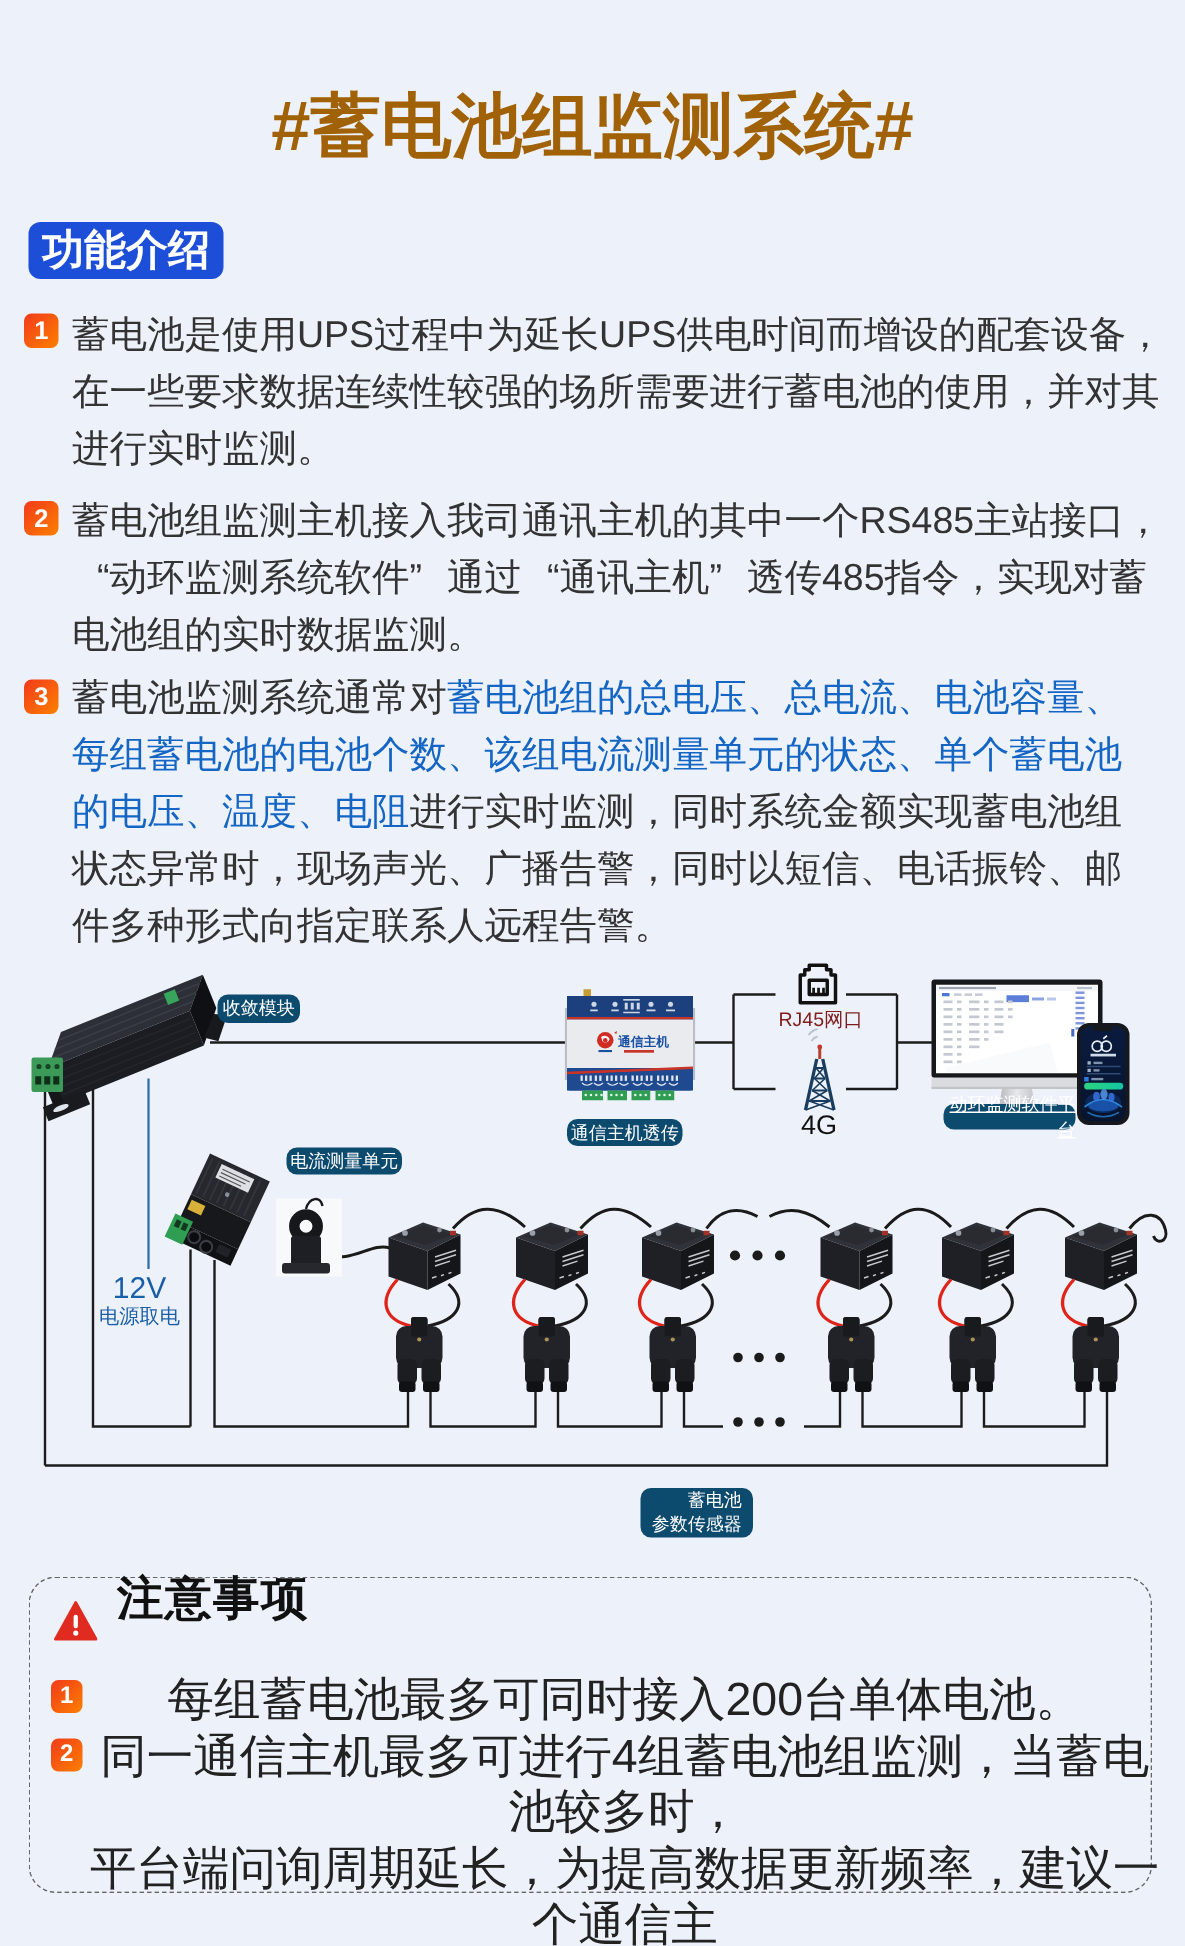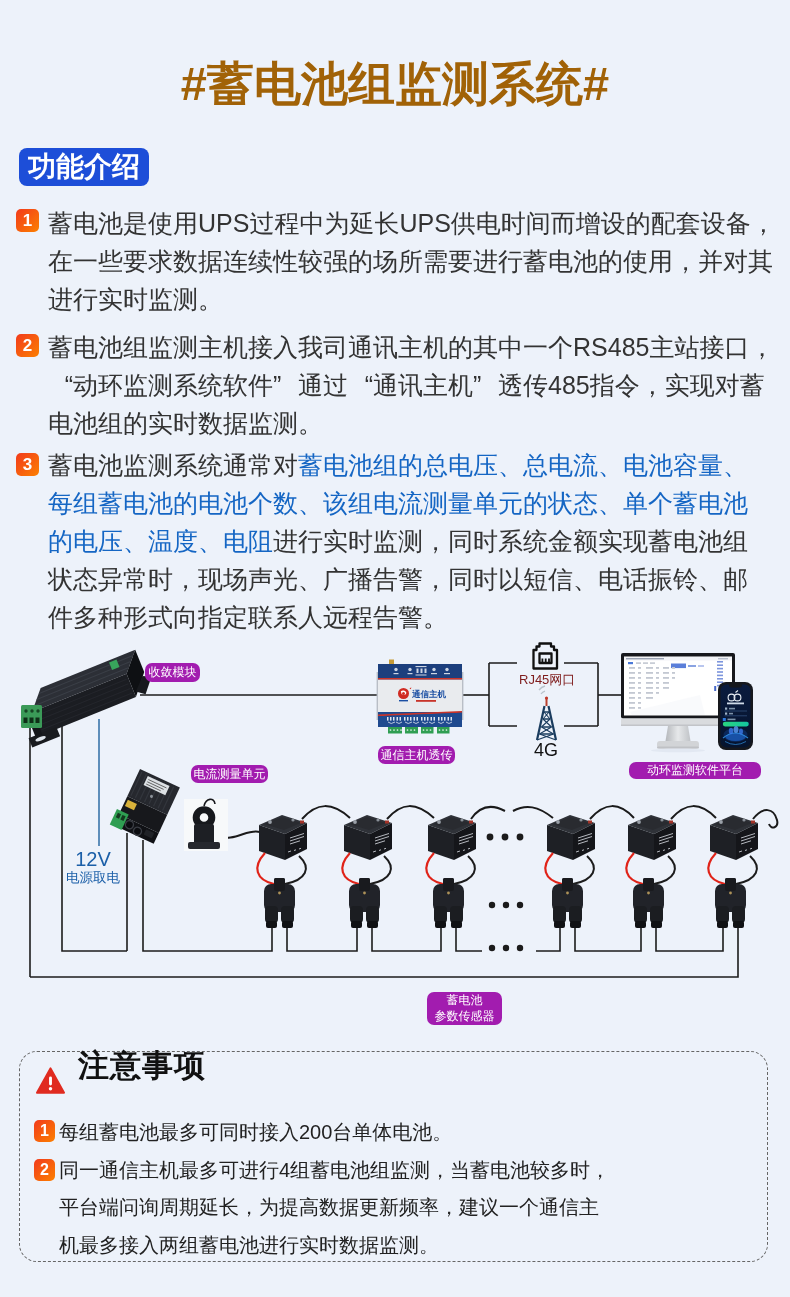--- a/index.html
+++ b/index.html
@@ -29,41 +29,41 @@
 .blue { color:#1566c4; }
 .q { display:inline-block; width:25px; }
 .qo { display:inline-block; width:25px; text-align:right; }
 .badge {
   left:16px; width:23px; height:23px; border-radius:5px;
   background:linear-gradient(135deg,#f23a1c,#fc8000);
   color:#fff; font-size:17px; font-weight:bold;
   display:flex; align-items:center; justify-content:center;
 }
 .pill {
-  background:#a21caf; color:#fff; border-radius:7px;
+  background:#0c4a6e; color:#fff; border-radius:7px;
   display:flex; align-items:center; justify-content:center;
-  font-size:12px; text-align:center;
+  font-size:12px; text-align:right;
 }
 .notice-box {
   left:19px; top:1051px; width:749px; height:211px;
   border:1px dashed #666; border-radius:18px;
 }
 .notice-title {
   left:78px; top:1045px; font-size:31px; font-weight:bold; color:#111;
   letter-spacing:1px;
 }
 .nbadge {
   left:34px; width:21px; height:22px; border-radius:5px;
   font-size:16px; font-weight:bold;
   display:flex; align-items:center; justify-content:center;
 }
 .nb1 { background:linear-gradient(135deg,#f23a1c,#fc8000); color:#fff; }
 .nb2 { background:linear-gradient(135deg,#f23a1c,#fc8000); color:#fff; }
 .ntext {
-  left:59px; width:715px; font-size:20px; line-height:37.3px; color:#222;
+  left:59px; width:715px; font-size:31px; line-height:37.3px; color:#222;text-align:center;
 }
 </style>
 </head>
 <body>
 
 <div class="abs title">#蓄电池组监测系统#</div>
 <div class="abs seclabel">功能介绍</div>
 
 <div class="abs badge" style="top:209px;">1</div>
 <div class="abs para" style="top:204px;">蓄电池是使用UPS过程中为延长UPS供电时间而增设的配套设备，<br>在一些要求数据连续性较强的场所需要进行蓄电池的使用，并对其<br>进行实时监测。</div>
@@ -447,21 +447,21 @@
       <circle cx="520" cy="905" r="3.2"></circle>
   <circle cx="492" cy="948" r="3.2"></circle>
       <circle cx="506" cy="948" r="3.2"></circle>
       <circle cx="520" cy="948" r="3.2"></circle>
 </g>
 </svg>
 
 <div class="abs pill" style="left:145px;top:663px;width:55px;height:19px;">收敛模块</div>
 <div class="abs pill" style="left:191px;top:765px;width:77px;height:18px;">电流测量单元</div>
 <div class="abs pill" style="left:378px;top:746px;width:77px;height:18px;">通信主机透传</div>
-<div class="abs pill" style="left:629px;top:762px;width:132px;height:17px;">动环监测软件平台</div>
+<div class="abs pill" style="left:629px;top:736px;width:88px;height:17px;text-decoration:underline;">动环监测软件平台</div>
 <div class="abs pill" style="left:427px;top:992px;width:75px;height:33px;font-size:12px;line-height:15.5px;">蓄电池<br>参数传感器</div>
 <div class="abs" style="left:43px;top:850px;width:100px;text-align:center;color:#1b5fa8;">
   <div style="font-size:20px;line-height:19px;">12V</div>
   <div style="font-size:13.5px;line-height:17px;">电源取电</div>
 </div>
 <div class="abs" style="left:519px;top:671px;color:#7f1d1d;font-size:13px;">RJ45网口</div>
 <div class="abs" style="left:500px;top:740px;width:92px;text-align:center;color:#111;font-size:18px;">4G</div>
 
 <div class="abs notice-box"></div>
 <svg class="abs" style="left:36px;top:1066px;" width="29" height="30" viewBox="0 0 32 32">

